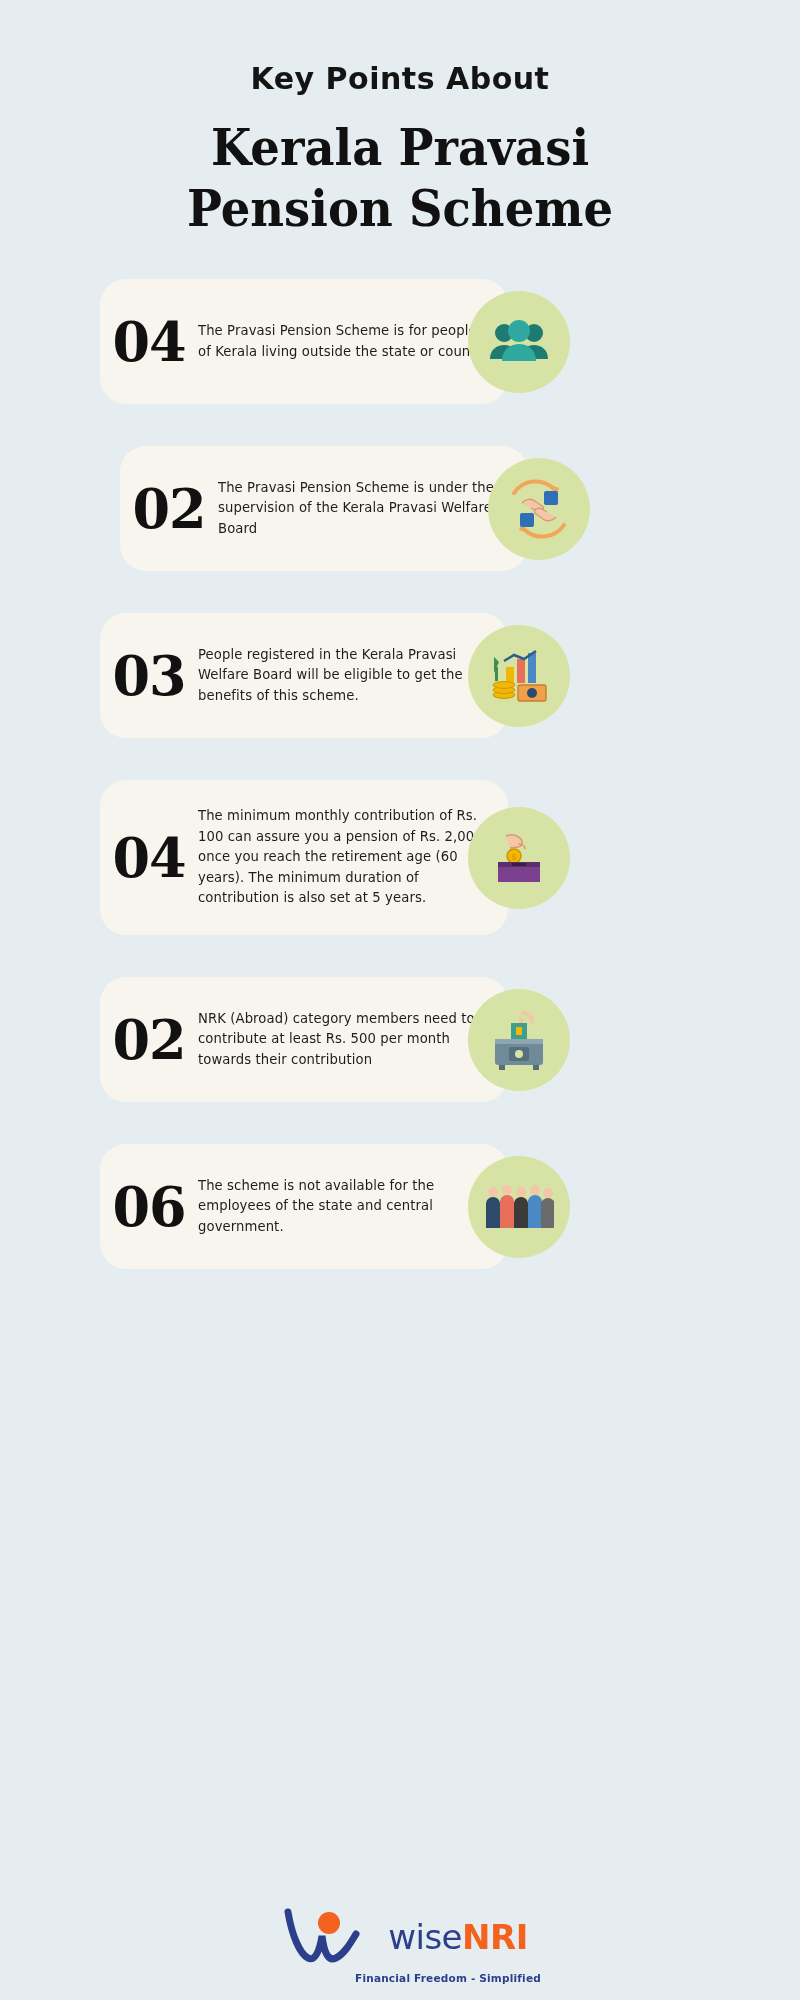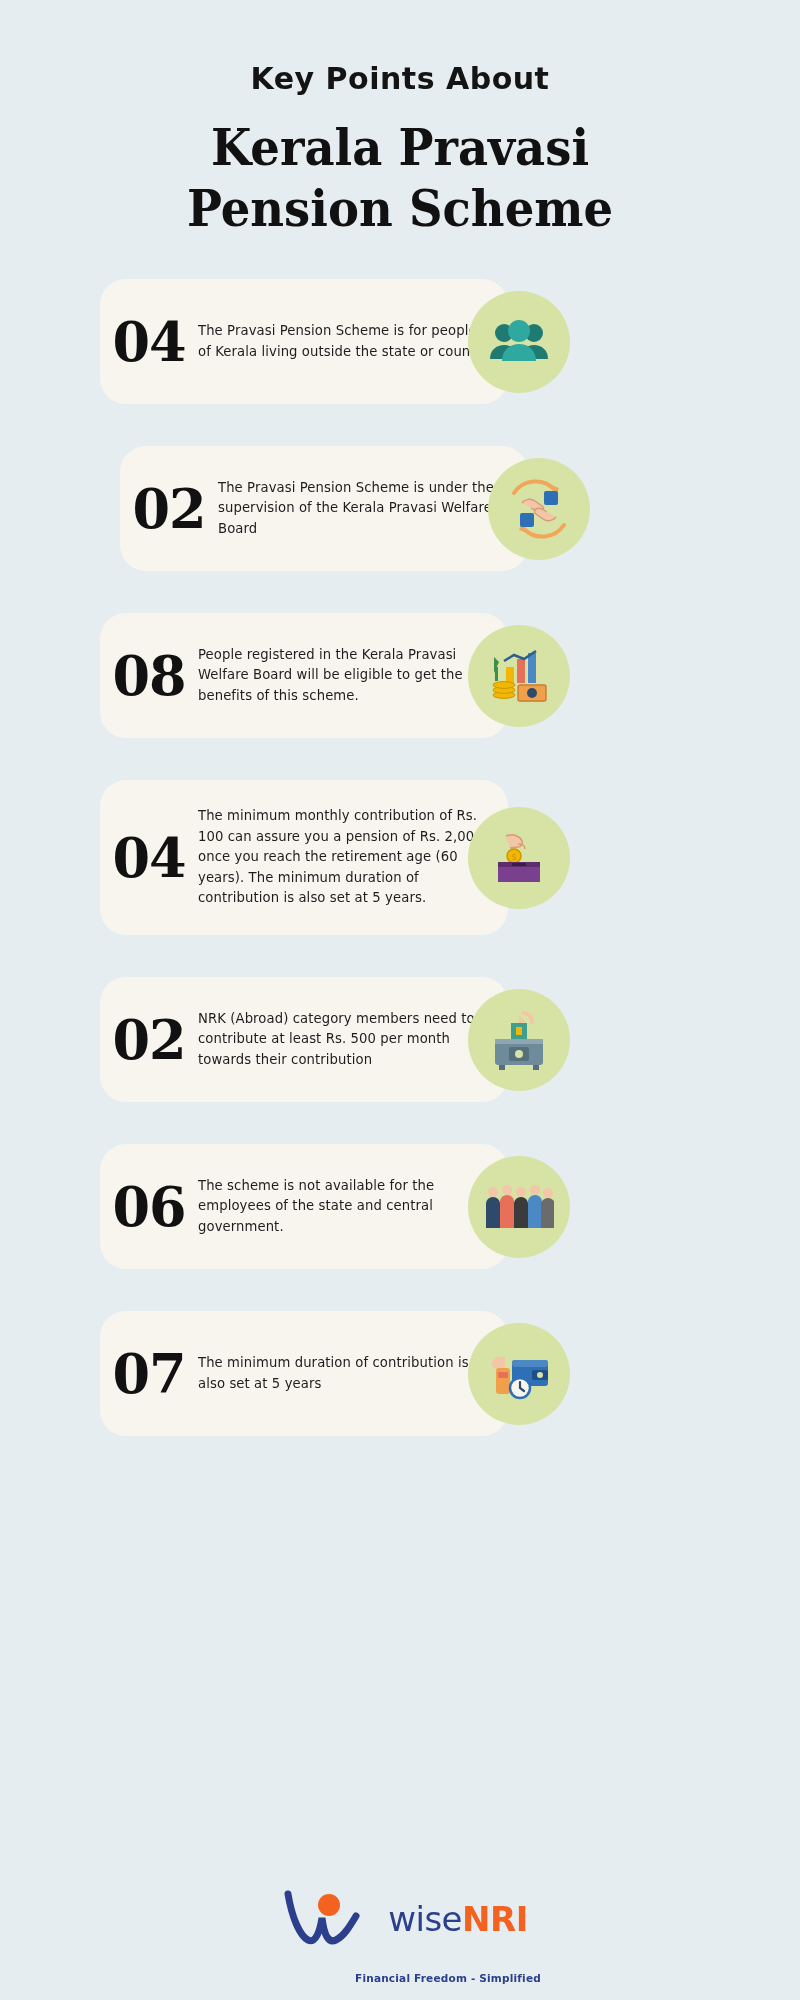--- a/index.html
+++ b/index.html
@@ -113,21 +113,21 @@
   }
   .logo-word {
     font-family: "DejaVu Sans", sans-serif;
     font-size: 34px;
     color: #2b3f8c;
     letter-spacing: -0.5px;
     line-height: 1;
   }
   .logo-word .nri { color: #f4621f; font-weight: bold; }
   .logo-tag {
-    margin-top: 22px;
+    margin-top: 4px;
     margin-left: 96px;
     font-family: "DejaVu Sans", sans-serif;
     font-size: 10.5px;
     font-weight: bold;
     color: #2b3f8c;
     letter-spacing: 0.2px;
   }
 </style>
 </head>
 <body>
@@ -170,21 +170,21 @@
           <path d="M21 54l-8-3 3-8z" fill="#f2a65a"></path>
           <rect x="38" y="12" width="14" height="14" rx="2" fill="#2f6fb5"></rect>
           <rect x="14" y="34" width="14" height="14" rx="2" fill="#2f6fb5"></rect>
           <path d="M16 24c3-4 9-5 13-2l7 5c2 1 2 4 0 5s-4 1-6 0l-5-3" fill="#f3c6a8" stroke="#d89a76" stroke-width="1.4" stroke-linejoin="round"></path>
           <path d="M50 38c-3 4-9 5-13 2l-7-5c-2-1-2-4 0-5s4-1 6 0l5 3" fill="#f3c6a8" stroke="#d89a76" stroke-width="1.4" stroke-linejoin="round"></path>
         </svg>
       </div>
     </div>
 
     <div class="card offset-left">
-      <div class="card-number">08</div>
+      <div class="card-number">03</div>
       <div class="card-text">People registered in the Kerala Pravasi Welfare Board will be eligible to get the benefits of this scheme.</div>
       <div class="icon-circle">
         <svg width="66" height="58" viewBox="0 0 66 58">
           <path d="M8 26V10l5 5z" fill="#3d8f4a"></path>
           <rect x="9" y="20" width="3" height="14" fill="#3d8f4a"></rect>
           <rect x="20" y="20" width="8" height="16" fill="#f2b705"></rect>
           <rect x="31" y="12" width="8" height="24" fill="#e8705a"></rect>
           <rect x="42" y="6" width="8" height="30" fill="#4a89c4"></rect>
           <path d="M18 14l10-6 10 4 12-8" stroke="#2e5f8a" stroke-width="2.5" fill="none"></path>
           <g fill="#f2b705" stroke="#c99604" stroke-width="1">
@@ -255,37 +255,20 @@
             <path d="M44 46V20c0-4 3-7 7-7s7 3 7 7v26z" fill="#4a89c4"></path>
           </g>
           <g>
             <circle cx="64" cy="11" r="5" fill="#f3c6a8"></circle>
             <path d="M57 46V23c0-4 3-7 7-7s7 3 7 7v23z" fill="#6b6b6b"></path>
           </g>
         </svg>
       </div>
     </div>
 
-    <div class="card offset-left">
-      <div class="card-number">07</div>
-      <div class="card-text">The minimum duration of contribution is also set at 5 years</div>
-      <div class="icon-circle">
-        <svg width="66" height="56" viewBox="0 0 66 56">
-          <path d="M6 18c0-4 3-7 7-7h6v12h-6c-4 0-7-1-7-5z" fill="#f3c6a8"></path>
-          <rect x="10" y="22" width="14" height="26" rx="3" fill="#f0a04b"></rect>
-          <rect x="12" y="26" width="10" height="6" rx="1" fill="#e8705a"></rect>
-          <rect x="26" y="14" width="36" height="26" rx="3" fill="#2f6fb5"></rect>
-          <rect x="26" y="14" width="36" height="7" rx="3" fill="#4a89c4"></rect>
-          <rect x="46" y="24" width="16" height="10" rx="2" fill="#1e4f8a"></rect>
-          <circle cx="54" cy="29" r="3" fill="#d7e3a4"></circle>
-          <circle cx="34" cy="42" r="10" fill="#f7f5ee" stroke="#2f6fb5" stroke-width="2.5"></circle>
-          <path d="M34 36v6l4 3" stroke="#2e4a6b" stroke-width="2.2" fill="none" stroke-linecap="round"></path>
-        </svg>
-      </div>
-    </div>
 
   </div>
 
   <div class="footer">
     <div class="logo-row">
       <svg width="92" height="62" viewBox="0 0 92 62">
         <circle cx="57" cy="17" r="11" fill="#f4621f"></circle>
         <path d="M16 6 C20 30, 28 48, 36 52 C44 56, 48 42, 50 30 C52 46, 56 56, 64 52 C72 48, 78 38, 84 28" stroke="#2b3f8c" stroke-width="7" fill="none" stroke-linecap="round"></path>
       </svg>
       <div class="logo-word">

